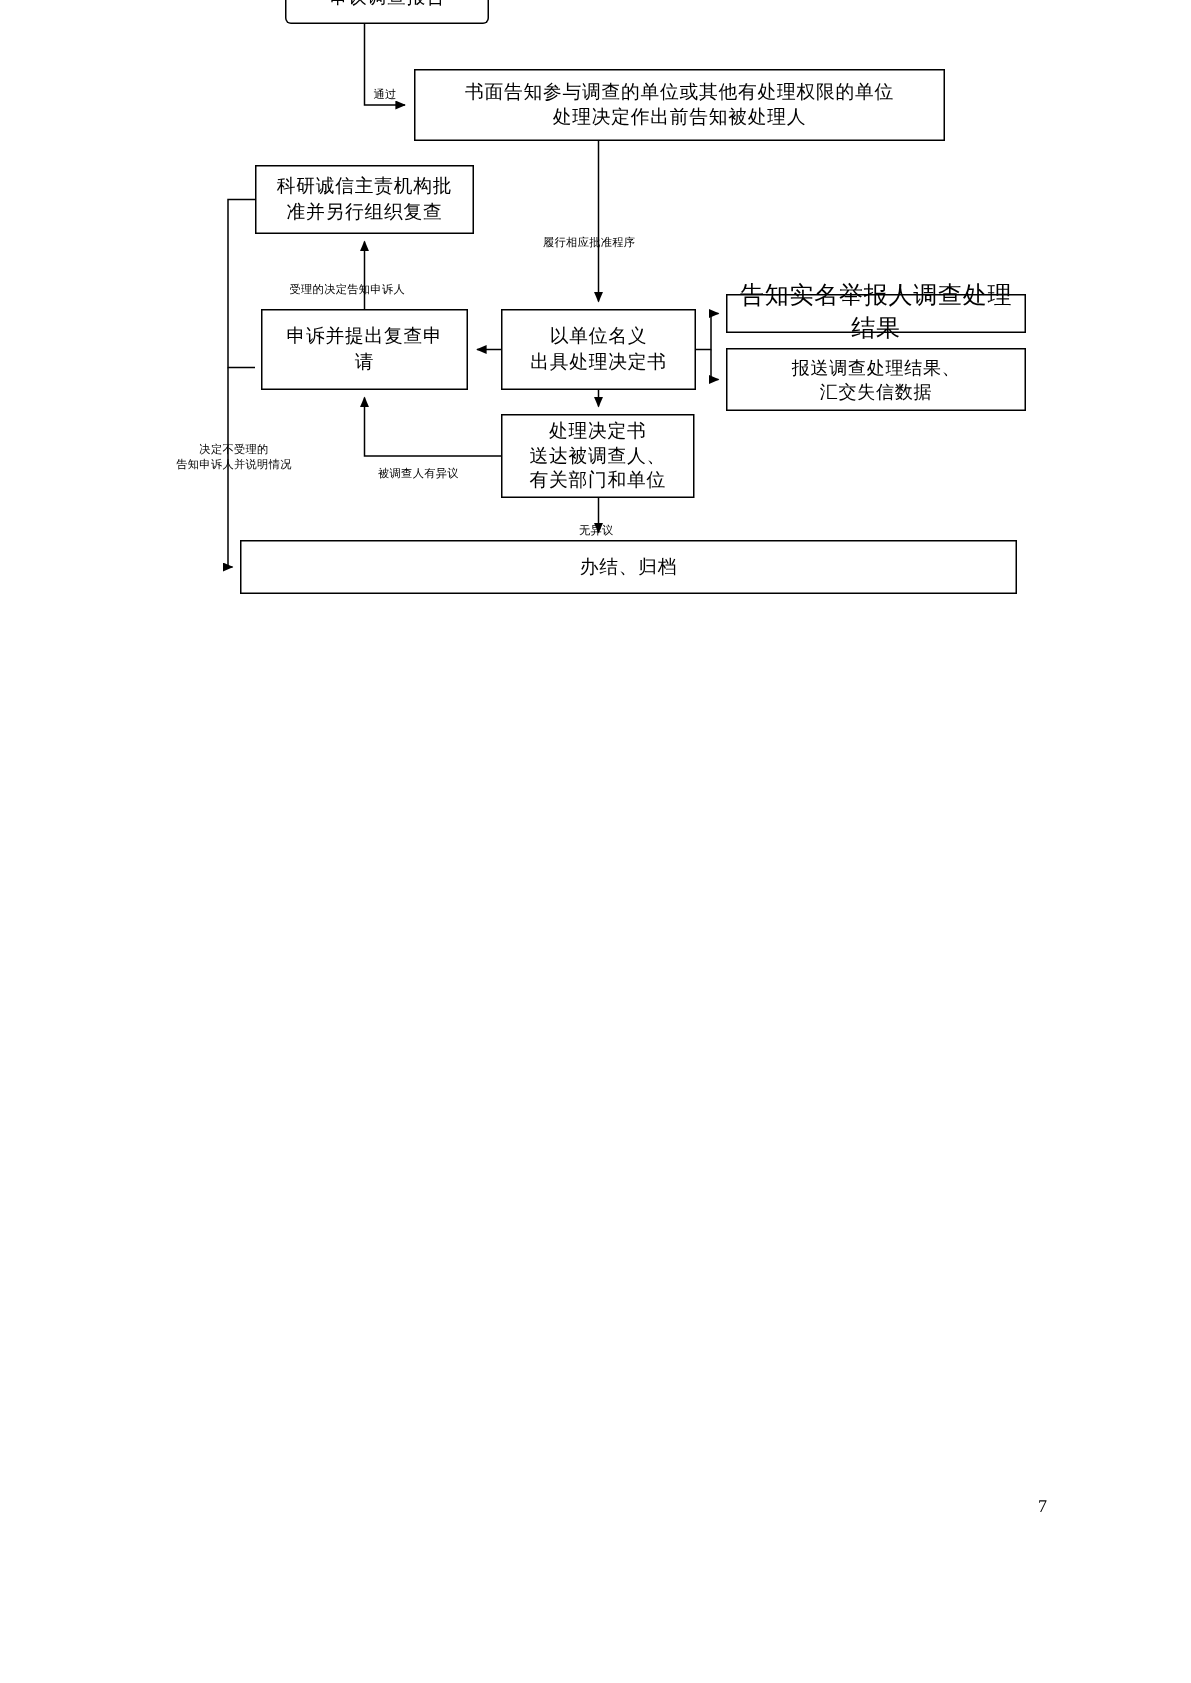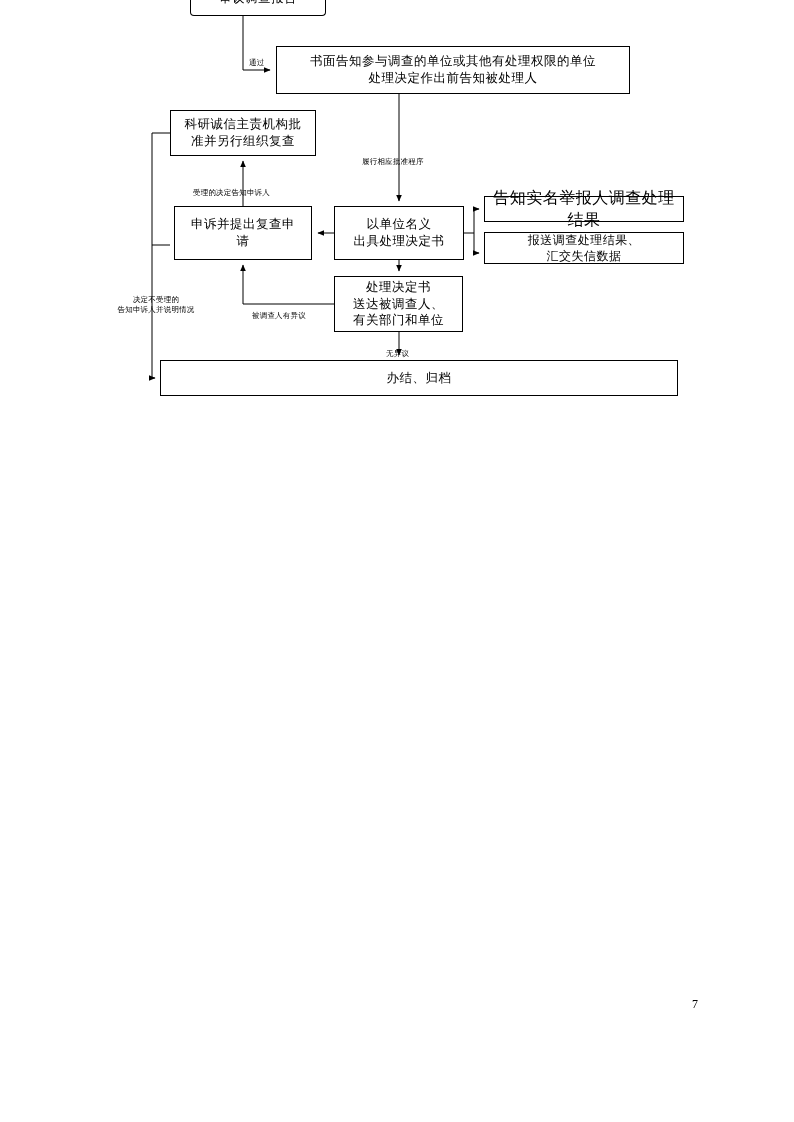--- a/index.html
+++ b/index.html
@@ -127,21 +127,21 @@
 
   <div class="node" style="left:334px; top:206px; width:130px; height:54px;">
     <span class="txt">以单位名义
 出具处理决定书</span>
   </div>
 
   <div class="node" style="left:484px; top:196px; width:200px; height:26px; font-size:16px;">
     <span class="txt">告知实名举报人调查处理结果</span>
   </div>
 
-  <div class="node" style="left:484px; top:232px; width:200px; height:32px; font-size:12px;">
+  <div class="node" style="left:484px; top:232px; width:200px; height:42px; font-size:12px;">
     <span class="txt">报送调查处理结果、
 汇交失信数据</span>
   </div>
 
   <div class="node" style="left:334px; top:276px; width:129px; height:56px;">
     <span class="txt">处理决定书
 送达被调查人、
 有关部门和单位</span>
   </div>
 

